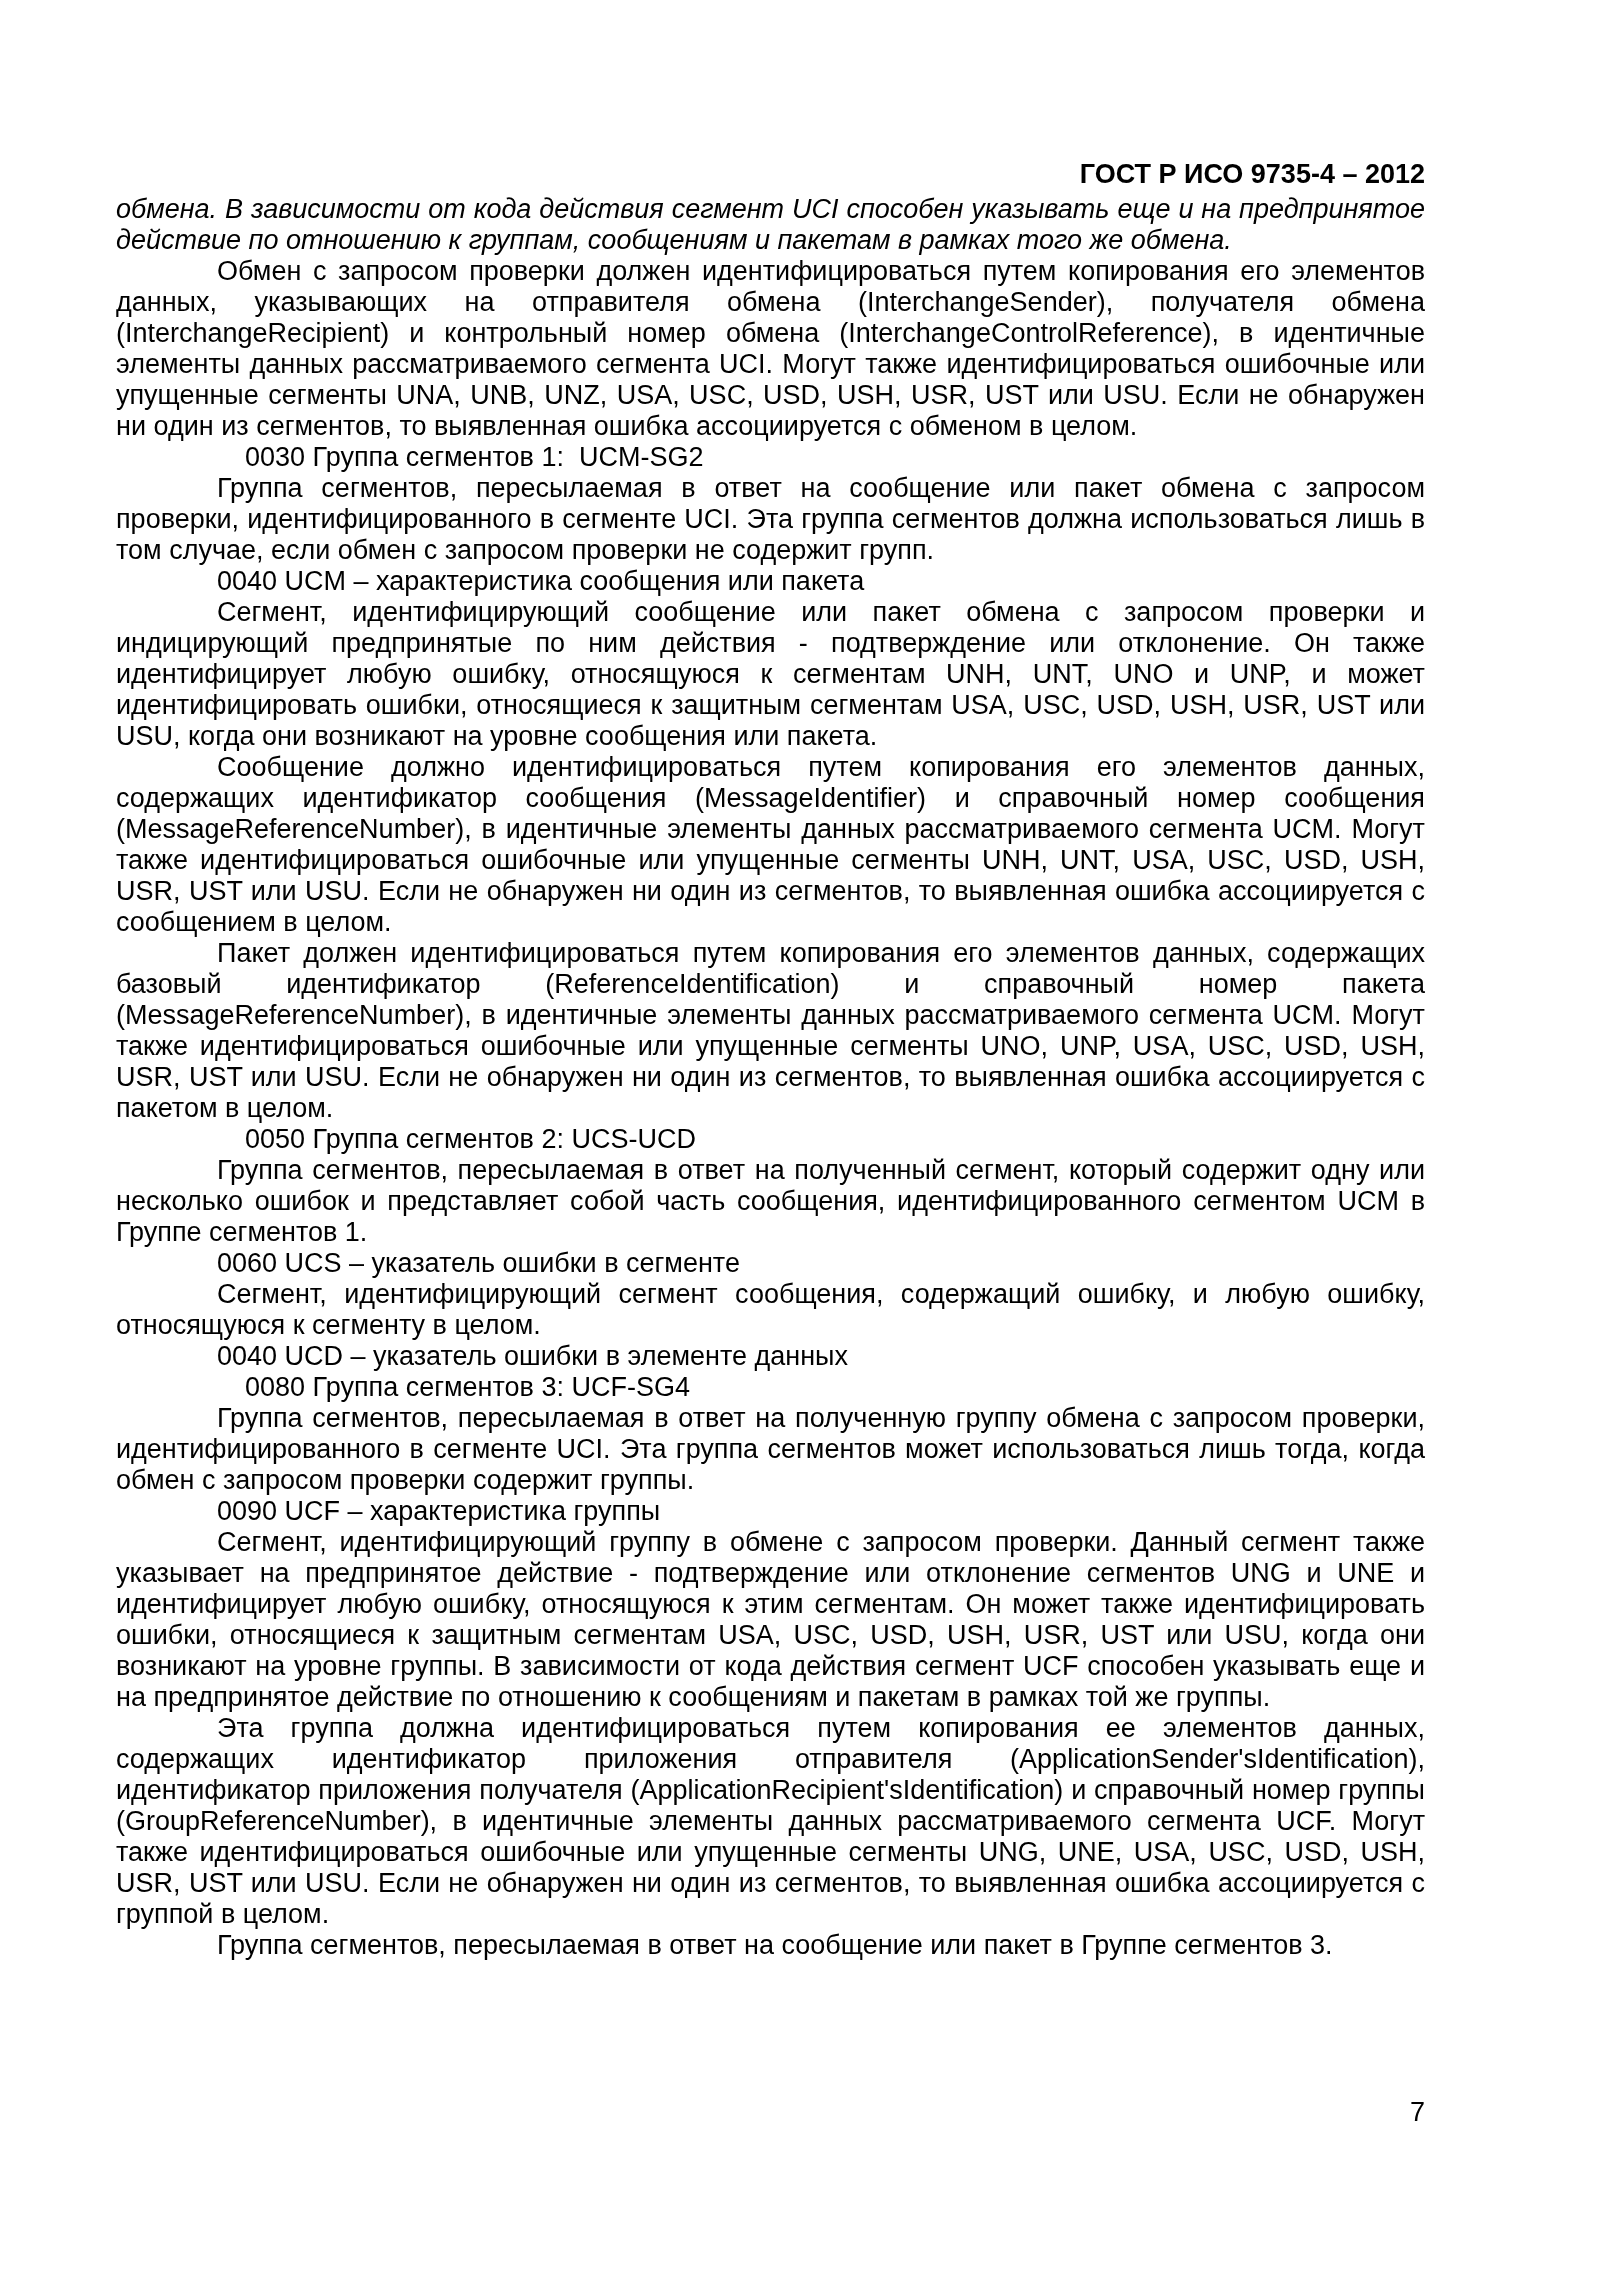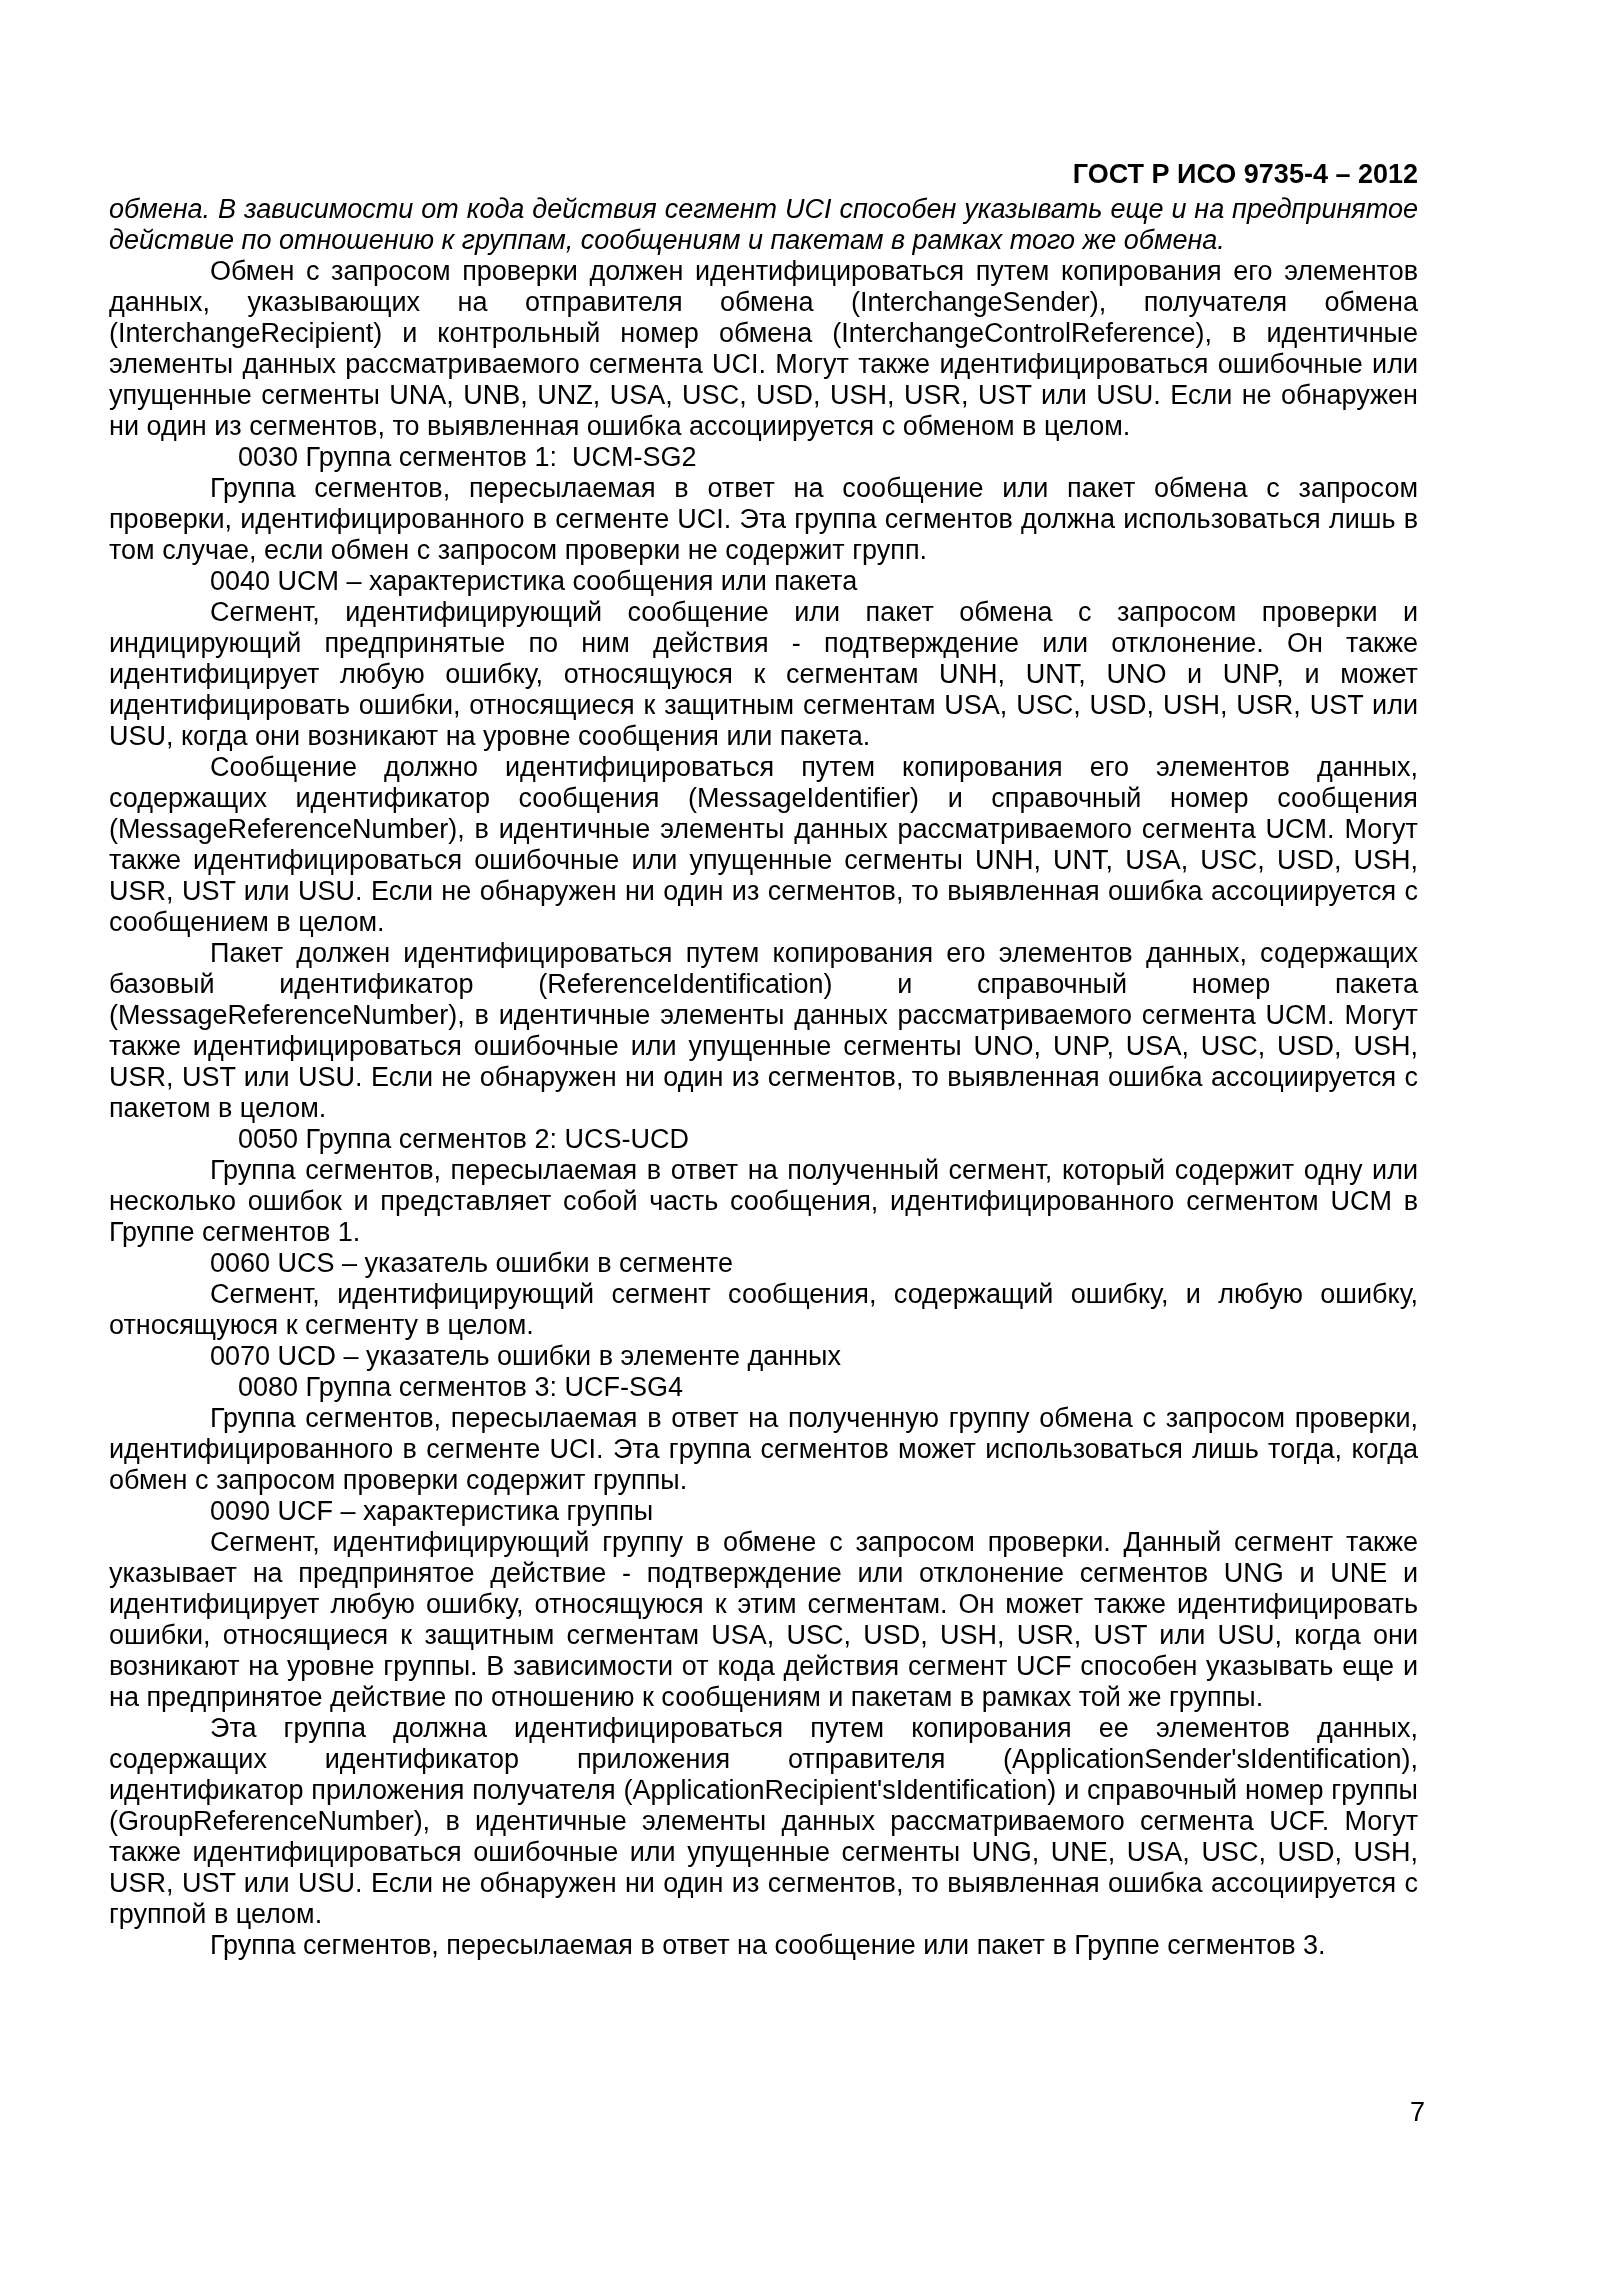--- a/index.html
+++ b/index.html
@@ -13,21 +13,21 @@
     height: 2295px;
     background: #ffffff;
     color: #000000;
     font-family: "Liberation Sans", "DejaVu Sans", sans-serif;
     font-size: 27px;
     line-height: 31px;
     overflow: hidden;
   }
   .content {
     position: absolute;
-    left: 109px;
+    left: 116px;
     top: 159px;
     width: 1309px;
   }
   .header-row {
     text-align: right;
     font-weight: bold;
     margin: 0 0 3.9px 0;
   }
   p.para {
     margin: 0;
@@ -66,21 +66,21 @@
         <p class="para"><span class="heading-number">0030 </span><span class="heading-title">Группа сегментов 1:  UCM-SG2</span></p>
         <p class="para">Группа сегментов, пересылаемая в ответ на сообщение или пакет обмена с запросом проверки, идентифицированного в сегменте UCI. Эта группа сегментов должна использоваться лишь в том случае, если обмен с запросом проверки не содержит групп.</p>
         <p class="para">0040 UCM – характеристика сообщения или пакета</p>
         <p class="para">Сегмент, идентифицирующий сообщение или пакет обмена с запросом проверки и индицирующий предпринятые по ним действия - подтверждение или отклонение. Он также идентифицирует любую ошибку, относящуюся к сегментам UNH, UNT, UNO и UNP, и может идентифицировать ошибки, относящиеся к защитным сегментам USA, USC, USD, USH, USR, UST или USU, когда они возникают на уровне сообщения или пакета.</p>
         <p class="para">Сообщение должно идентифицироваться путем копирования его элементов данных, содержащих идентификатор сообщения (MessageIdentifier) и справочный номер сообщения (MessageReferenceNumber), в идентичные элементы данных рассматриваемого сегмента UCM. Могут также идентифицироваться ошибочные или упущенные сегменты UNH, UNT, USA, USC, USD, USH, USR, UST или USU. Если не обнаружен ни один из сегментов, то выявленная ошибка ассоциируется с сообщением в целом.</p>
         <p class="para">Пакет должен идентифицироваться путем копирования его элементов данных, содержащих базовый идентификатор (ReferenceIdentification) и справочный номер пакета (MessageReferenceNumber), в идентичные элементы данных рассматриваемого сегмента UCM. Могут также идентифицироваться ошибочные или упущенные сегменты UNO, UNP, USA, USC, USD, USH, USR, UST или USU. Если не обнаружен ни один из сегментов, то выявленная ошибка ассоциируется с пакетом в целом.</p>
         <p class="para"><span class="heading-number">0050 </span><span class="heading-title">Группа сегментов 2: UCS-UCD</span></p>
         <p class="para">Группа сегментов, пересылаемая в ответ на полученный сегмент, который содержит одну или несколько ошибок и представляет собой часть сообщения, идентифицированного сегментом UCM в Группе сегментов 1.</p>
         <p class="para">0060 UCS – указатель ошибки в сегменте</p>
         <p class="para">Сегмент, идентифицирующий сегмент сообщения, содержащий ошибку, и любую ошибку, относящуюся к сегменту в целом.</p>
-        <p class="para">0070 UCD – указатель ошибки в элементе данных</p>
+        <p class="para">0040 UCD – указатель ошибки в элементе данных</p>
         <p class="para"><span class="heading-number">0080 </span><span class="heading-title">Группа сегментов 3: UCF-SG4</span></p>
         <p class="para">Группа сегментов, пересылаемая в ответ на полученную группу обмена с запросом проверки, идентифицированного в сегменте UCI. Эта группа сегментов может использоваться лишь тогда, когда обмен с запросом проверки содержит группы.</p>
         <p class="para">0090 UCF – характеристика группы</p>
         <p class="para">Сегмент, идентифицирующий группу в обмене с запросом проверки. Данный сегмент также указывает на предпринятое действие - подтверждение или отклонение сегментов UNG и UNE и идентифицирует любую ошибку, относящуюся к этим сегментам. Он может также идентифицировать ошибки, относящиеся к защитным сегментам USA, USC, USD, USH, USR, UST или USU, когда они возникают на уровне группы. В зависимости от кода действия сегмент UCF способен указывать еще и на предпринятое действие по отношению к сообщениям и пакетам в рамках той же группы.</p>
         <p class="para">Эта группа должна идентифицироваться путем копирования ее элементов данных, содержащих идентификатор приложения отправителя (ApplicationSender'sIdentification), идентификатор приложения получателя (ApplicationRecipient'sIdentification) и справочный номер группы (GroupReferenceNumber), в идентичные элементы данных рассматриваемого сегмента UCF. Могут также идентифицироваться ошибочные или упущенные сегменты UNG, UNE, USA, USC, USD, USH, USR, UST или USU. Если не обнаружен ни один из сегментов, то выявленная ошибка ассоциируется с группой в целом.</p>
         <p class="para">Группа сегментов, пересылаемая в ответ на сообщение или пакет в Группе сегментов 3.</p>
       </div>
   </div>
   <div class="page-number">7</div>
 </div>

